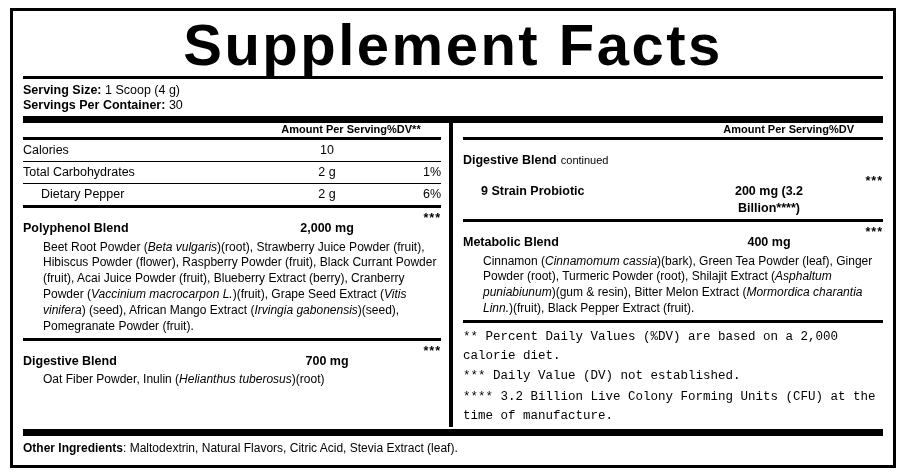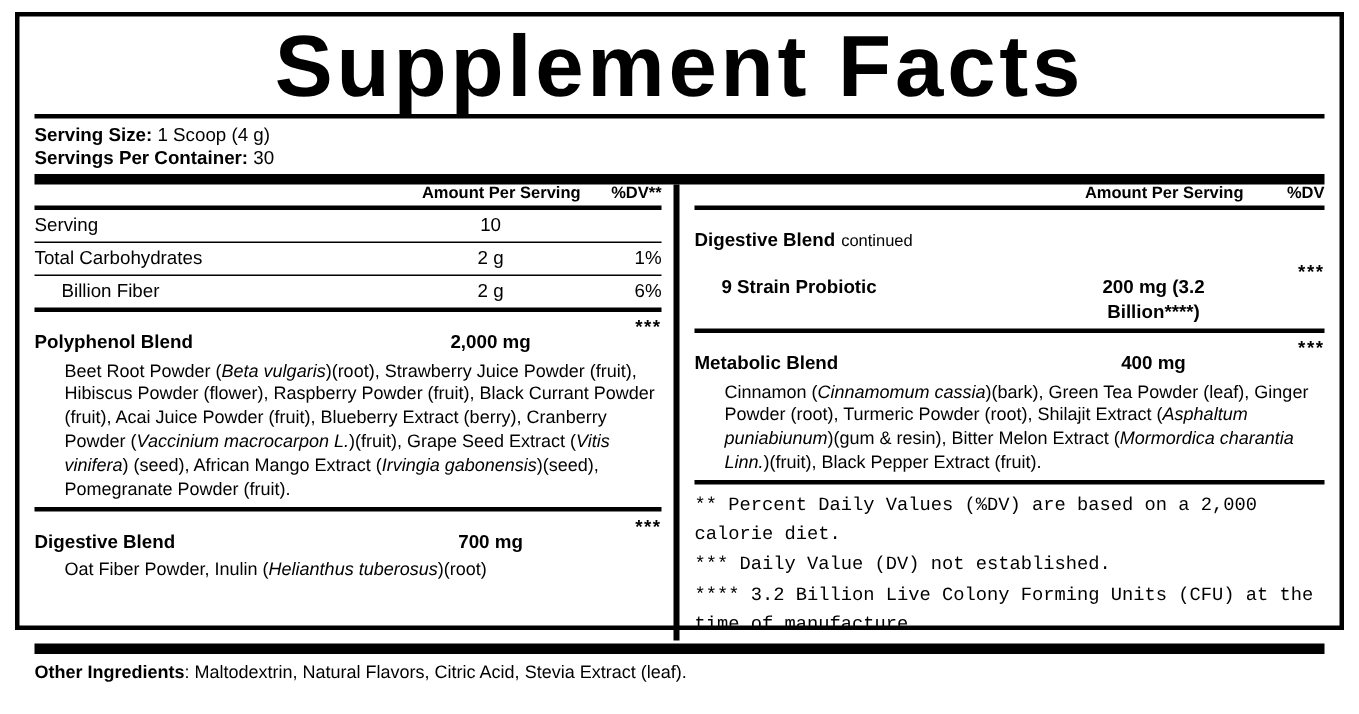--- a/index.html
+++ b/index.html
@@ -10,21 +10,21 @@
     background: #ffffff;
     font-family: "Liberation Sans", sans-serif;
     color: #000000;
     overflow: hidden;
   }
   .panel {
     position: absolute;
     left: 10px;
     top: 8px;
     width: 886px;
-    height: 412px;
+    height: 460px;
     border: 3px solid #000;
     background: #fff;
     padding: 6px 10px 4px 10px;
   }
   
   .title {
     font-family: "Liberation Sans", sans-serif;
     font-weight: bold;
     font-size: 58px;
     line-height: 0.98;
@@ -61,21 +61,21 @@
 
   .hdr {
     display: flex;
     align-items: flex-end;
     font-size: 11px;
     font-weight: bold;
     padding-bottom: 2px;
   }
   .hdr .spacer { flex: 1 1 auto; }
   .hdr .aps { text-align: right; }
-  .hdr .dv { width: 54px; text-align: right; }
+  .hdr .dv { width: 54px; text-align: left; }
   .rule-med { height: 3px; background: #000; }
 
   .row {
     display: flex;
     font-size: 12.5px;
     line-height: 1.35;
     padding: 2px 0 2px 0;
   }
   .row .name { flex: 1 1 auto; }
   .row .amt { width: 120px; text-align: center; }
@@ -129,35 +129,35 @@
 
     <div class="col col-left">
       <div class="hdr">
         <span class="spacer"></span>
         <span class="aps">Amount Per Serving</span>
         <span class="dv">%DV**</span>
       </div>
       <div class="rule-med"></div>
 
       <div class="row">
-        <span class="name">Serving</span>
+        <span class="name">Calories</span>
         <span class="amt">10</span>
         <span class="dvv"></span>
       </div>
       <div class="hairline"></div>
 
       <div class="row">
         <span class="name">Total Carbohydrates</span>
         <span class="amt">2 g</span>
         <span class="dvv">1%</span>
       </div>
       <div class="hairline"></div>
 
       <div class="row">
-        <span class="name indent1">Billion Fiber</span>
+        <span class="name indent1">Dietary Pepper</span>
         <span class="amt">2 g</span>
         <span class="dvv">6%</span>
       </div>
       <div class="rule-med"></div>
 
       <div class="row bold">
         <span class="name">Polyphenol Blend</span>
         <span class="amt">2,000 mg</span>
         <span class="dvv stars">***</span>
       </div>

